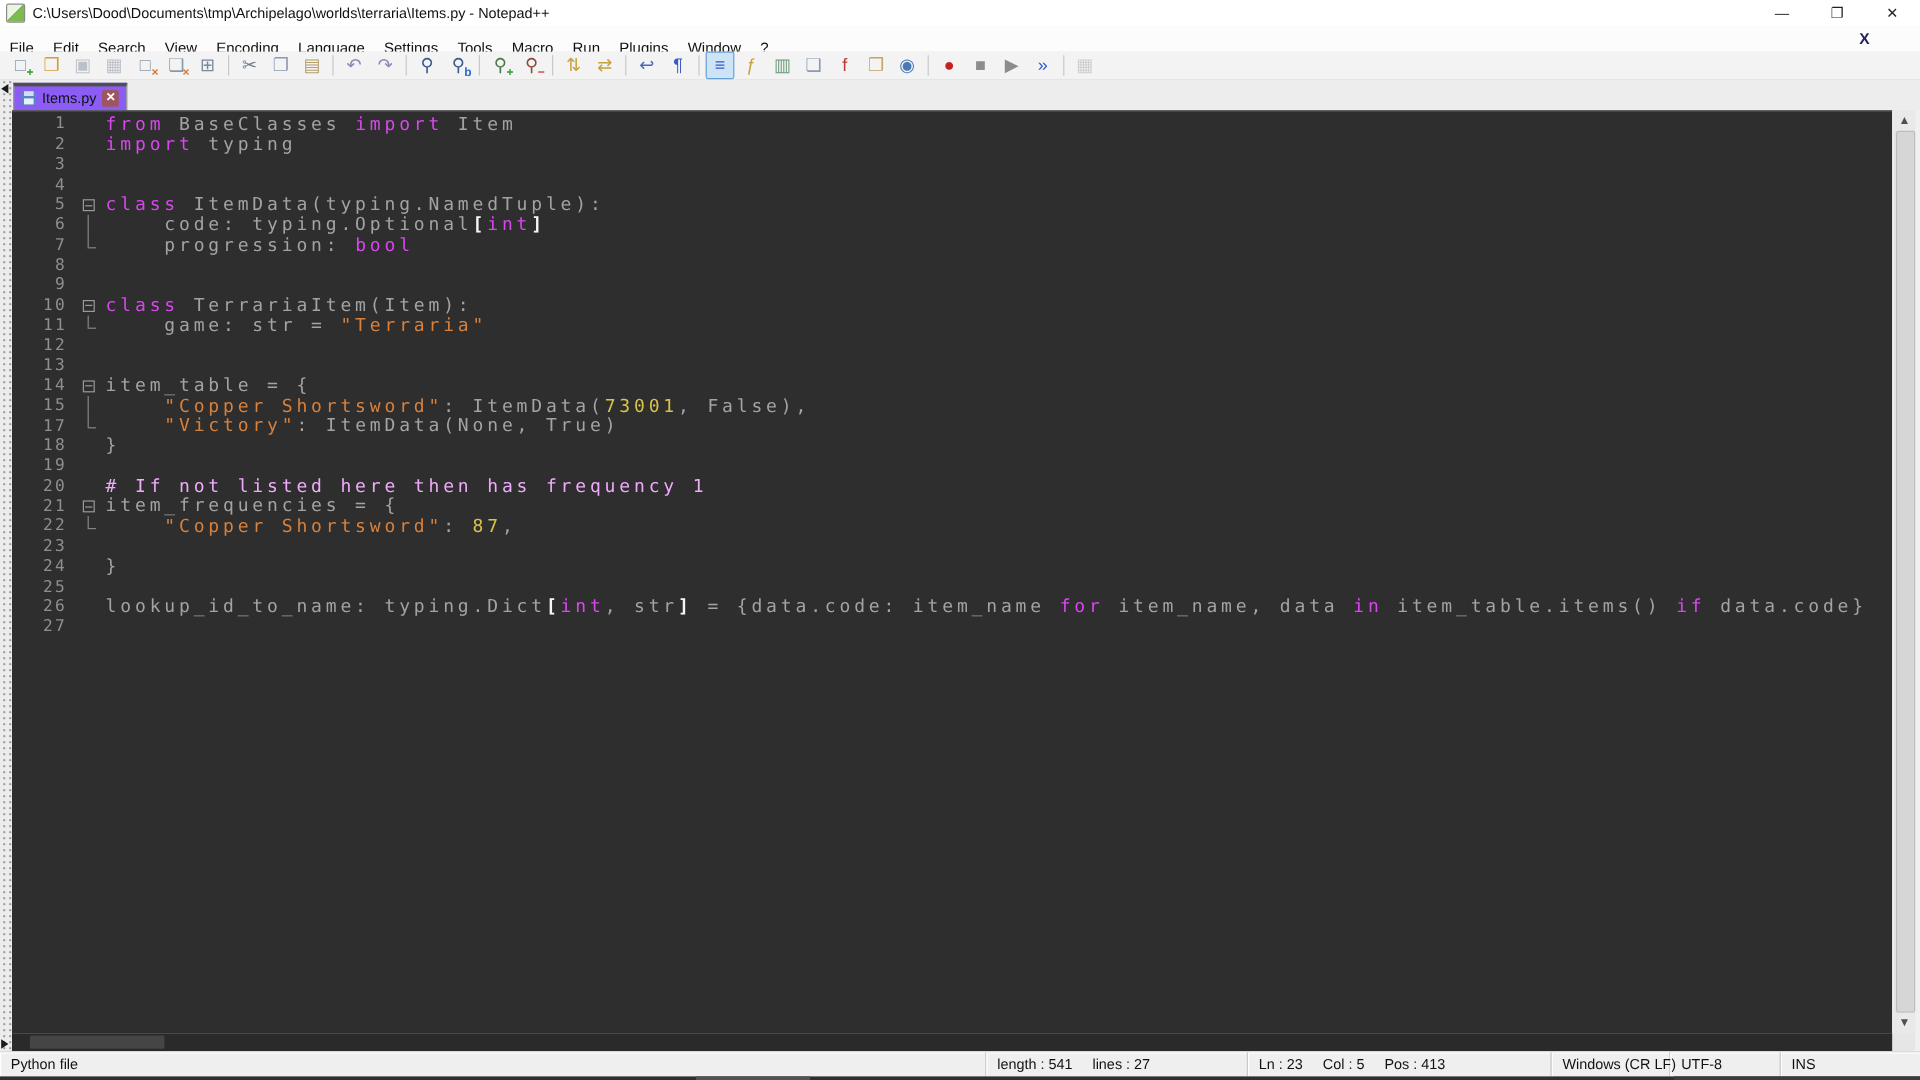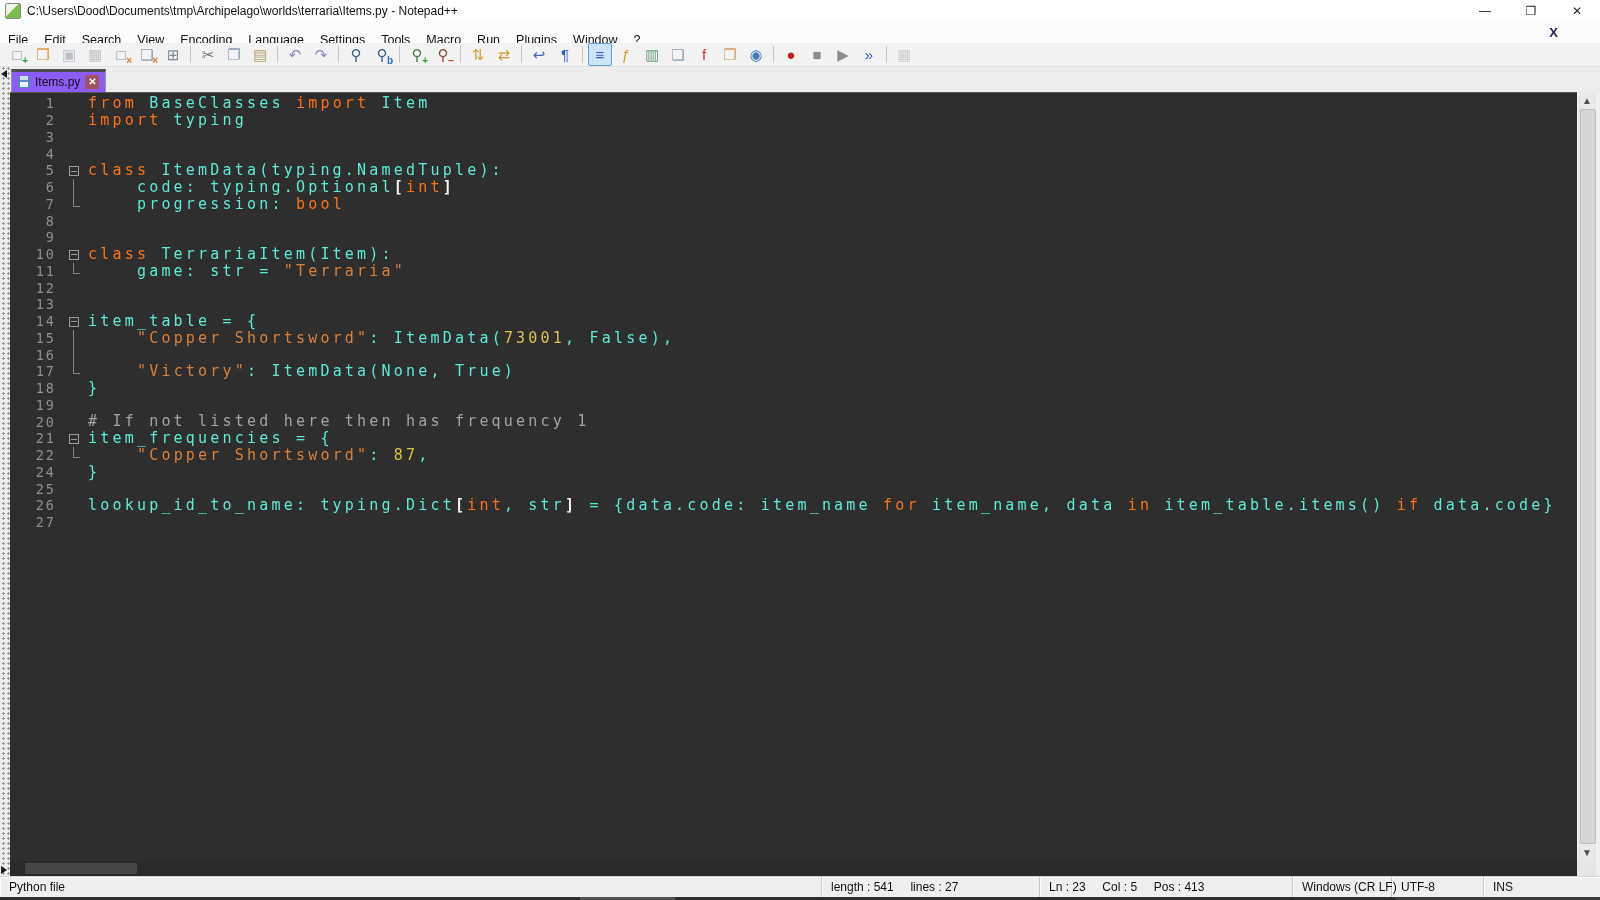--- a/index.html
+++ b/index.html
@@ -40,21 +40,21 @@
   .row{display:flex;height:16.75px;align-items:center;}
   .ln{width:46px;text-align:right;padding-right:6px;font-size:13.5px;letter-spacing:2px;color:#8f8f8f;flex:none;}
   .fold{width:26px;height:16.75px;position:relative;flex:none;}
   .fold.box::before{content:"";position:absolute;left:7px;top:4px;width:8px;height:8px;border:1px solid #9a9a9a;}
   .fold.box::after{content:"";position:absolute;left:9px;top:8.5px;width:6px;height:1px;background:#9a9a9a;}
   .fold.v::before{content:"";position:absolute;left:11px;top:0;width:1px;height:100%;background:#848484;}
   .fold.end::before{content:"";position:absolute;left:11px;top:0;width:1px;height:60%;background:#848484;}
   .fold.end::after{content:"";position:absolute;left:11px;top:60%;width:7px;height:1px;background:#848484;}
   .codeline{flex:1;font-size:15px;letter-spacing:3.2px;white-space:pre;line-height:16.75px;color:#dcdcdc;}
   .caret-line{background:#3a3a3a;}
-  .pl{color:#5eead4}.kw{color:#f97316}.str{color:#d8813c}.num{color:#d8c24a}.com{color:#a3a3a3}
+  .pl{color:#a3a3a3}.kw{color:#d946ef}.str{color:#d8813c}.num{color:#d8c24a}.com{color:#f0abfc}
   .br{color:#f5f5f5;font-weight:bold}
   
   #vscroll{left:1577px;top:92px;width:19px;height:769px;background:#e3e3e3;border-left:1px solid #f5f5f5;box-sizing:border-box;}
   .varrow{width:100%;height:17px;display:flex;align-items:center;justify-content:center;font-size:10px;color:#505050;background:#e9e9e9;}
   #vthumb{position:absolute;left:2px;top:17px;width:14px;height:733px;background:#d6d6d6;border:1px solid #bdbdbd;border-radius:2px;}
   #varrow-down{position:absolute;bottom:0;left:0;}
   #hscroll{left:10px;top:861px;width:1567px;height:15px;background:#2a2a2a;}
   #hthumb{position:absolute;left:15px;top:2px;width:112px;height:11px;background:#454545;border-radius:1px;}
   #corner{left:1577px;top:861px;width:19px;height:15px;background:#e6e6e6;}
   
@@ -298,25 +298,20 @@
       <span class="ln">14</span>
       <span class="fold box"></span>
       <span class="codeline"><span class="pl">item_table = {</span></span>
     </div>
     <div class="row">
       <span class="ln">15</span>
       <span class="fold v"></span>
       <span class="codeline"><span class="pl">    </span><span class="str">"Copper Shortsword"</span><span class="pl">: ItemData(</span><span class="num">73001</span><span class="pl">, False),</span></span>
     </div>
     <div class="row">
-      <span class="ln">16</span>
-      <span class="fold v"></span>
-      <span class="codeline"></span>
-    </div>
-    <div class="row">
       <span class="ln">17</span>
       <span class="fold end"></span>
       <span class="codeline"><span class="pl">    </span><span class="str">"Victory"</span><span class="pl">: ItemData(None, True)</span></span>
     </div>
     <div class="row">
       <span class="ln">18</span>
       <span class="fold"></span>
       <span class="codeline"><span class="pl">}</span></span>
     </div>
     <div class="row">
@@ -331,20 +326,25 @@
     </div>
     <div class="row">
       <span class="ln">21</span>
       <span class="fold box"></span>
       <span class="codeline"><span class="pl">item_frequencies = {</span></span>
     </div>
     <div class="row">
       <span class="ln">22</span>
       <span class="fold end"></span>
       <span class="codeline"><span class="pl">    </span><span class="str">"Copper Shortsword"</span><span class="pl">: </span><span class="num">87</span><span class="pl">,</span></span>
+    </div>
+    <div class="row">
+      <span class="ln">23</span>
+      <span class="fold"></span>
+      <span class="codeline caret-line"></span>
     </div>
     <div class="row">
       <span class="ln">24</span>
       <span class="fold"></span>
       <span class="codeline"><span class="pl">}</span></span>
     </div>
     <div class="row">
       <span class="ln">25</span>
       <span class="fold"></span>
       <span class="codeline"></span>

